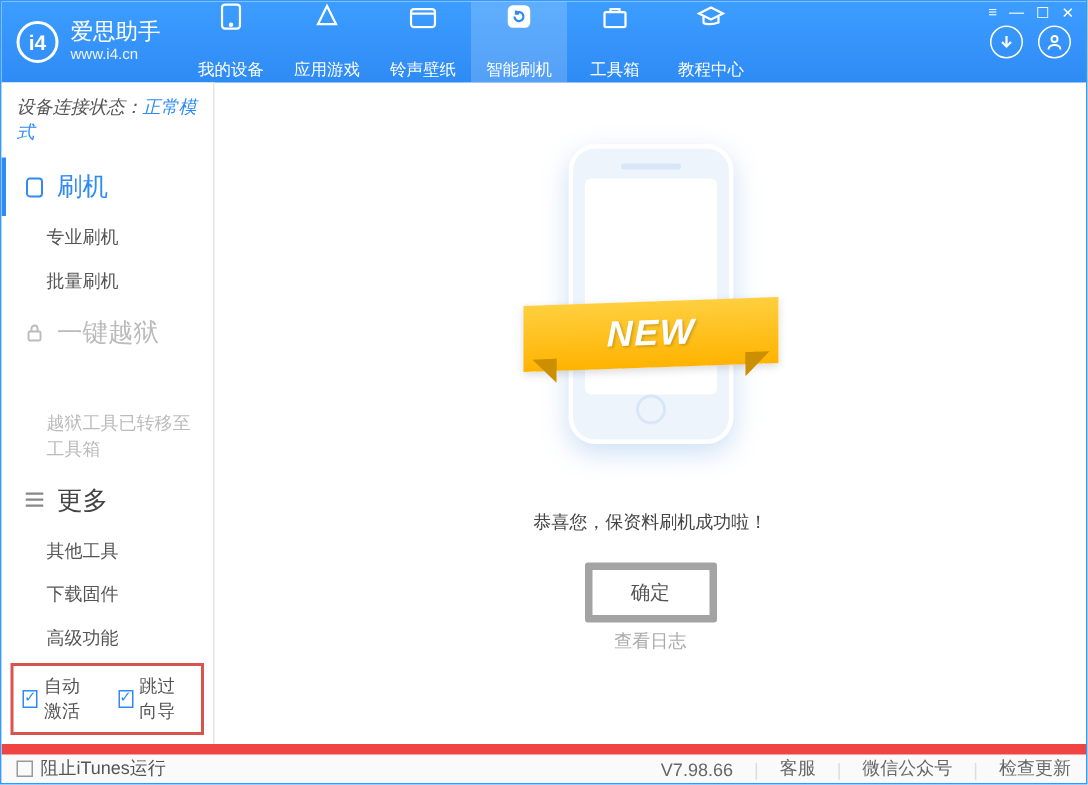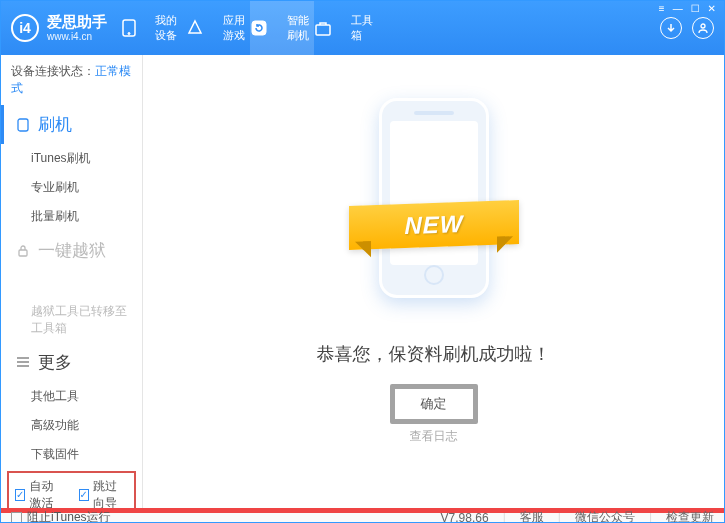--- a/index.html
+++ b/index.html
@@ -4,38 +4,38 @@
 <style>
 * { margin: 0; padding: 0; box-sizing: border-box; }
 body { font-family: "Microsoft YaHei", sans-serif; font-size: 12px; background: #fff; color: #333; }
 .app { width: 725px; height: 523px; border: 1px solid #3399ff; display: flex; flex-direction: column; overflow: hidden; position: relative; }
 
 
 .titlebar { background: linear-gradient(180deg, #3d9dff 0%, #2e8bf5 100%); height: 54px; display: flex; align-items: center; padding: 0 10px; color: #fff; }
 .logo-wrap { display: flex; align-items: center; gap: 8px; margin-right: 15px; }
 .logo-circle { width: 28px; height: 28px; border: 2px solid #fff; border-radius: 50%; display: flex; align-items: center; justify-content: center; font-weight: bold; font-size: 14px; }
 .brand { display: flex; flex-direction: column; }
-.brand-title { font-size: 15px; font-weight: bold; line-height: 1.1; }
+.brand-title { font-size: 15px; font-weight: normal; line-height: 1.1; }
 .brand-url { font-size: 10px; opacity: 0.9; }
 .nav { display: flex; flex: 1; height: 100%; }
-.nav-item { width: 64px; display: flex; flex-direction: row; align-items: center; justify-content: center; gap: 19px; cursor: pointer; font-size: 11px; height: 100%; }
+.nav-item { width: 64px; display: flex; flex-direction: column; align-items: center; justify-content: center; gap: 19px; cursor: pointer; font-size: 11px; height: 100%; }
 .nav-item.active { background: rgba(255,255,255,0.18); }
 .nav-icon { width: 20px; height: 18px; display:flex; align-items:center; justify-content:center; }
 .nav-icon svg { fill: #fff; stroke: #fff; }
 .title-right { display: flex; align-items: center; gap: 10px; }
 .circle-btn { width: 22px; height: 22px; border: 1.5px solid #fff; border-radius: 50%; display:flex; align-items:center; justify-content:center; cursor:pointer; }
 .window-controls { position: absolute; top: 2px; right: 8px; display: flex; gap: 8px; color: #fff; font-size: 10px; }
 .window-controls span { cursor:pointer; }
 
 
 .body { flex: 1; display: flex; min-height: 0; }
 
 
 .sidebar { width: 142px; border-right: 1px solid #e5e5e5; display: flex; flex-direction: column; background: #fff; }
-.status-row { padding: 8px 10px; font-size: 12px; color: #555; border-bottom: 0; }
+.status-row { padding: 8px 10px; font-size: 12px; color: #555; border-bottom: 0; font-style: italic; }
 .status-row .mode { color: #2e8bf5; }
 .side-group-head { display: flex; align-items: center; gap: 8px; padding: 8px 12px; font-size: 17px; color: #444; border-left: 3px solid transparent; cursor:pointer; }
 .side-group-head.blue { border-left-color: #2e8bf5; color: #2e8bf5; font-weight: 500; }
 .side-group-head .icon { width: 14px; height: 14px; display:flex; align-items:center; justify-content:center; }
 .side-item { padding: 6px 10px 6px 30px; font-size: 12px; color: #555; cursor: pointer; }
 .side-item.active { background: #eaf4ff; color: #2e8bf5; font-weight: 500; }
 .side-item.disabled { color: #bbb; margin-top: 27px; }
 .highlight-box { border: 2px solid #d9534f; margin: 2px 6px 6px; padding: 5px 6px; display: flex; gap: 14px; align-items: center; }
 .checkbox { display: flex; align-items: center; gap: 4px; font-size: 12px; color: #555; cursor:pointer; }
 .checkbox .box { width: 12px; height: 12px; border: 1px solid #2e8bf5; display:flex; align-items:center; justify-content:center; color:#2e8bf5; font-size:10px; line-height:1; }
@@ -47,26 +47,26 @@
 .phone-illustration { width: 140px; height: 220px; position: relative; margin-top: -20px; }
 .phone-body { width: 110px; height: 200px; background: #eef4fb; border: 3px solid #fff; border-radius: 18px; box-shadow: 0 6px 18px rgba(60,130,220,0.25); position: absolute; left: 15px; top: 0; }
 .phone-body::before { content:""; position:absolute; top:10px; left:50%; transform:translateX(-50%); width:40px; height:4px; background:#d8e6f7; border-radius:3px; }
 .phone-body::after { content:""; position:absolute; bottom:10px; left:50%; transform:translateX(-50%); width:16px; height:16px; border:2px solid #d8e6f7; border-radius:50%; }
 .phone-screen { position:absolute; top:20px; left:8px; right:8px; bottom:30px; background:#fff; border-radius:4px; }
 .new-banner { position:absolute; left:-15px; right:-15px; top:105px; height:44px; background:linear-gradient(180deg,#ffcf3f,#ffb300); transform: skewY(-2deg); display:flex; align-items:center; justify-content:center; box-shadow: 0 2px 6px rgba(0,0,0,0.15); }
 .new-banner::before, .new-banner::after { content:""; position:absolute; width:0; height:0; border:8px solid transparent; border-top-color:#cc8f00; bottom:-8px; }
 .new-banner::before { left:6px; border-right-color:#cc8f00; }
 .new-banner::after { right:6px; border-left-color:#cc8f00; }
 .new-text { font-weight: 900; font-size: 24px; font-style: italic; color: #fff; font-family: Arial, sans-serif; text-shadow: 1px 1px 2px rgba(0,0,0,0.2); letter-spacing:1px; }
-.success-msg { margin-top: 24px; font-size: 18px; color: #444; }
+.success-msg { margin-top: 24px; font-size: 12px; color: #444; }
 .confirm-btn { margin-top: 18px; padding: 6px 26px; border: 5px solid #a3a3a3; background: #fff; cursor:pointer; font-size: 13px; color: #555; border-radius:2px; }
 .view-log { margin-top: 4px; font-size: 12px; color: #aaa; cursor:pointer; }
 
 
-.footer { height: 14px; border-top: 5px solid #ef4444; display: flex; align-items: center; padding: 0 10px; font-size: 12px; color: #666; background:#fafafa; }
+.footer { height: 26px; border-top: 7px solid #ef4444; display: flex; align-items: center; padding: 0 10px; font-size: 12px; color: #666; background:#fafafa; }
 .footer .left { display:flex; align-items:center; gap:5px; }
 .footer .box2 { width:11px; height:11px; border:1px solid #999; }
 .footer .right { margin-left:auto; display:flex; align-items:center; gap:14px; }
 .footer .sep { color:#ddd; }
 </style>
 </head>
 <body>
 
 <div class="app">
   <div class="window-controls">
@@ -95,38 +95,56 @@
         <span>我的设备</span>
       </div>
       <div class="nav-item">
         <div class="nav-icon">
             <svg width="18" height="18" viewBox="0 0 18 18">
               <path d="M9 2 L15 14 H3 Z" fill="none" stroke="#fff" stroke-width="1.5"></path>
             </svg>
           </div>
         <span>应用游戏</span>
       </div>
+      <div class="nav-item">
+        <div class="nav-icon">
+            <svg width="18" height="16" viewBox="0 0 18 16">
+              <rect x="1" y="3" width="16" height="12" rx="2" fill="none" stroke="#fff" stroke-width="1.5"></rect>
+              <path d="M1 6h16" stroke="#fff" stroke-width="1.5"></path>
+            </svg>
+          </div>
+        <span>铃声壁纸</span>
+      </div>
       <div class="nav-item active">
         <div class="nav-icon">
             <svg width="18" height="18" viewBox="0 0 18 18">
               <rect x="2" y="2" width="14" height="14" rx="3" fill="#fff"></rect>
               <path d="M6 9a3 3 0 1 0 1-2.2" fill="none" stroke="#2e8bf5" stroke-width="1.5"></path>
               <path d="M7 5v2h2" fill="none" stroke="#2e8bf5" stroke-width="1.5"></path>
             </svg>
           </div>
         <span>智能刷机</span>
       </div>
       <div class="nav-item">
         <div class="nav-icon">
             <svg width="18" height="16" viewBox="0 0 18 16">
               <rect x="2" y="5" width="14" height="10" rx="1" fill="none" stroke="#fff" stroke-width="1.5"></rect>
               <path d="M6 5V3h6v2" fill="none" stroke="#fff" stroke-width="1.5"></path>
             </svg>
           </div>
         <span>工具箱</span>
+      </div>
+      <div class="nav-item">
+        <div class="nav-icon">
+            <svg width="20" height="16" viewBox="0 0 20 16">
+              <path d="M10 2L18 6 10 10 2 6z" fill="none" stroke="#fff" stroke-width="1.5"></path>
+              <path d="M5 8v4c0 1 5 2 10 0V8" fill="none" stroke="#fff" stroke-width="1.5"></path>
+            </svg>
+          </div>
+        <span>教程中心</span>
       </div>
     </div>
     <div class="title-right">
       <div class="circle-btn">
           <svg width="12" height="12" viewBox="0 0 12 12">
             <path d="M6 2v6M3 6l3 3 3-3" fill="none" stroke="#fff" stroke-width="1.5"></path>
           </svg>
         </div>
       <div class="circle-btn">
           <svg width="12" height="12" viewBox="0 0 12 12">
@@ -144,21 +162,20 @@
       </div>
 
       <div class="side-group-head blue">
         <span class="icon">
             <svg width="12" height="14" viewBox="0 0 12 14">
               <rect x="1" y="1" width="10" height="12" rx="2" fill="none" stroke="#2e8bf5" stroke-width="1.3"></rect>
             </svg>
           </span>
         <span>刷机</span>
       </div>
-      <div class="side-item">iTunes刷机</div>
       <div class="side-item">专业刷机</div>
       <div class="side-item">批量刷机</div>
 
       <div class="side-group-head" style="color:#bbb;">
         <span class="icon">
             <svg width="12" height="12" viewBox="0 0 12 12">
               <rect x="2" y="5" width="8" height="6" rx="1" fill="none" stroke="#bbb" stroke-width="1.3"></rect>
               <path d="M4 5V3a2 2 0 014 0v2" fill="none" stroke="#bbb" stroke-width="1.3"></path>
             </svg>
           </span>
@@ -168,22 +185,22 @@
 
       <div class="side-group-head">
         <span class="icon">
             <svg width="12" height="10" viewBox="0 0 12 10">
               <path d="M0 1h12M0 5h12M0 9h12" stroke="#888" stroke-width="1.5"></path>
             </svg>
           </span>
         <span>更多</span>
       </div>
       <div class="side-item">其他工具</div>
+      <div class="side-item">下载固件</div>
       <div class="side-item">高级功能</div>
-      <div class="side-item">下载固件</div>
 
       <div style="flex:1"></div>
 
       <div class="highlight-box">
         <label class="checkbox">
           <span class="box">✓</span>
           <span>自动激活</span>
         </label>
         <label class="checkbox">
           <span class="box">✓</span>

